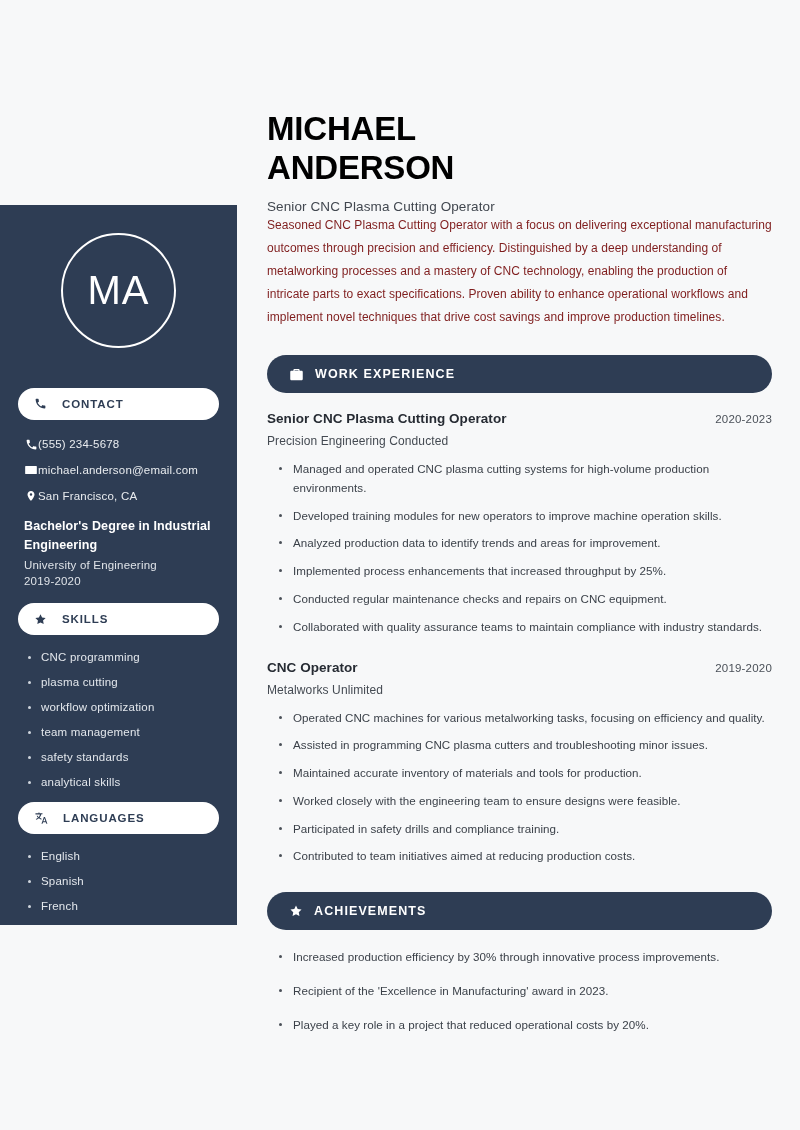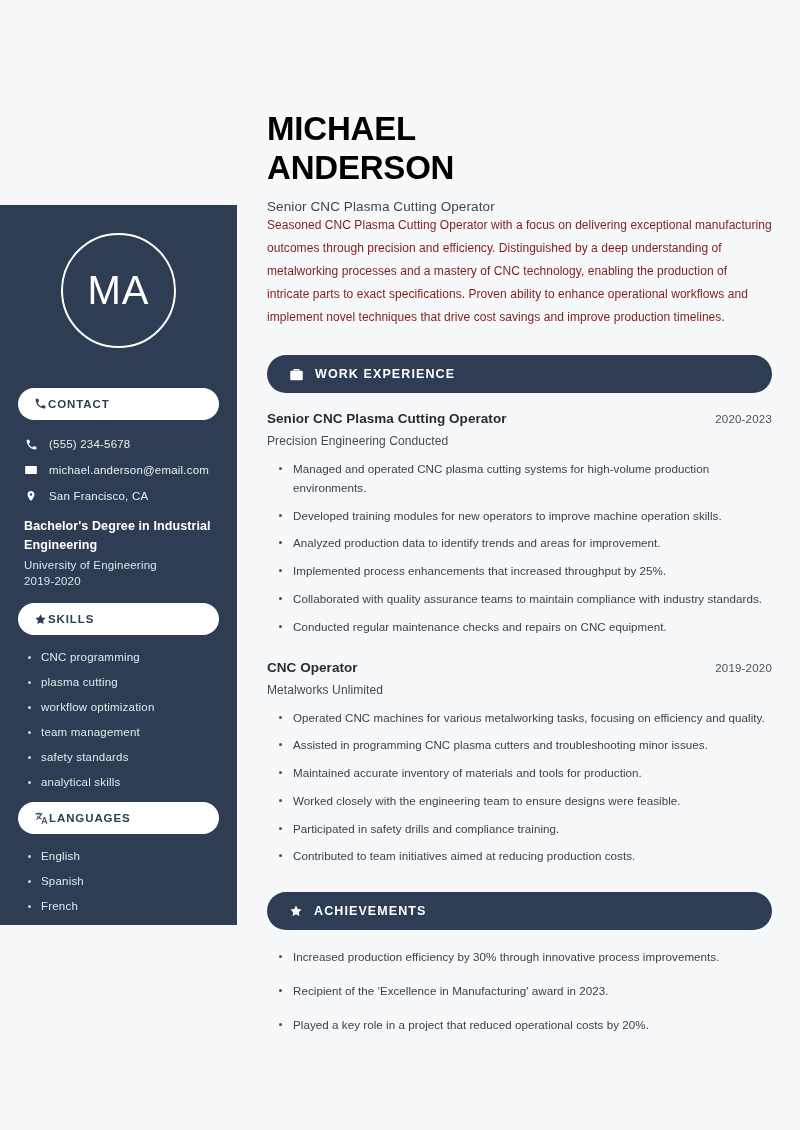--- a/index.html
+++ b/index.html
@@ -50,39 +50,38 @@
     color: #ffffff;
     font-family: "Liberation Sans", sans-serif;
   }
 
   .pill {
     background: #ffffff;
     border-radius: 18px;
     height: 32px;
     display: flex;
     align-items: center;
-    gap: 1px;
+    gap: 15px;
     padding: 16px 16px;
     margin-top: 16px;
     margin-bottom: 12px;
   }
   .pill .pill-label {
     color: #2e3d54;
     font-size: 11.5px;
     font-weight: bold;
     letter-spacing: 0.9px;
   }
   .pill .ico { display: flex; align-items: center; }
   .pill .ico svg { display: block; }
 
   .contact-list { margin-bottom: 4px; }
   .contact-row {
     display: flex;
     align-items: center;
-    gap: 11px;
     padding: 6px 2px 6px 6px;
   }
   .contact-row .ico { width: 14px; display: flex; justify-content: center; }
   .contact-row .ico svg { display: block; }
   .contact-row .txt {
     font-size: 11.5px;
     color: #e9ecef;
     letter-spacing: 0.2px;
   }
 
@@ -346,22 +345,22 @@
       <div class="job-head">
         <span class="job-title">Senior CNC Plasma Cutting Operator</span>
         <span class="job-dates">2020-2023</span>
       </div>
       <div class="job-company">Precision Engineering Conducted</div>
       <ul class="bullets">
         <li>Managed and operated CNC plasma cutting systems for high-volume production environments.</li>
         <li>Developed training modules for new operators to improve machine operation skills.</li>
         <li>Analyzed production data to identify trends and areas for improvement.</li>
         <li>Implemented process enhancements that increased throughput by 25%.</li>
+        <li>Conducted regular maintenance checks and repairs on CNC equipment.</li>
         <li>Collaborated with quality assurance teams to maintain compliance with industry standards.</li>
-        <li>Conducted regular maintenance checks and repairs on CNC equipment.</li>
       </ul>
     </div>
 
     <div class="job-spacer"></div>
 
     <div class="job">
       <div class="job-head">
         <span class="job-title">CNC Operator</span>
         <span class="job-dates">2019-2020</span>
       </div>

